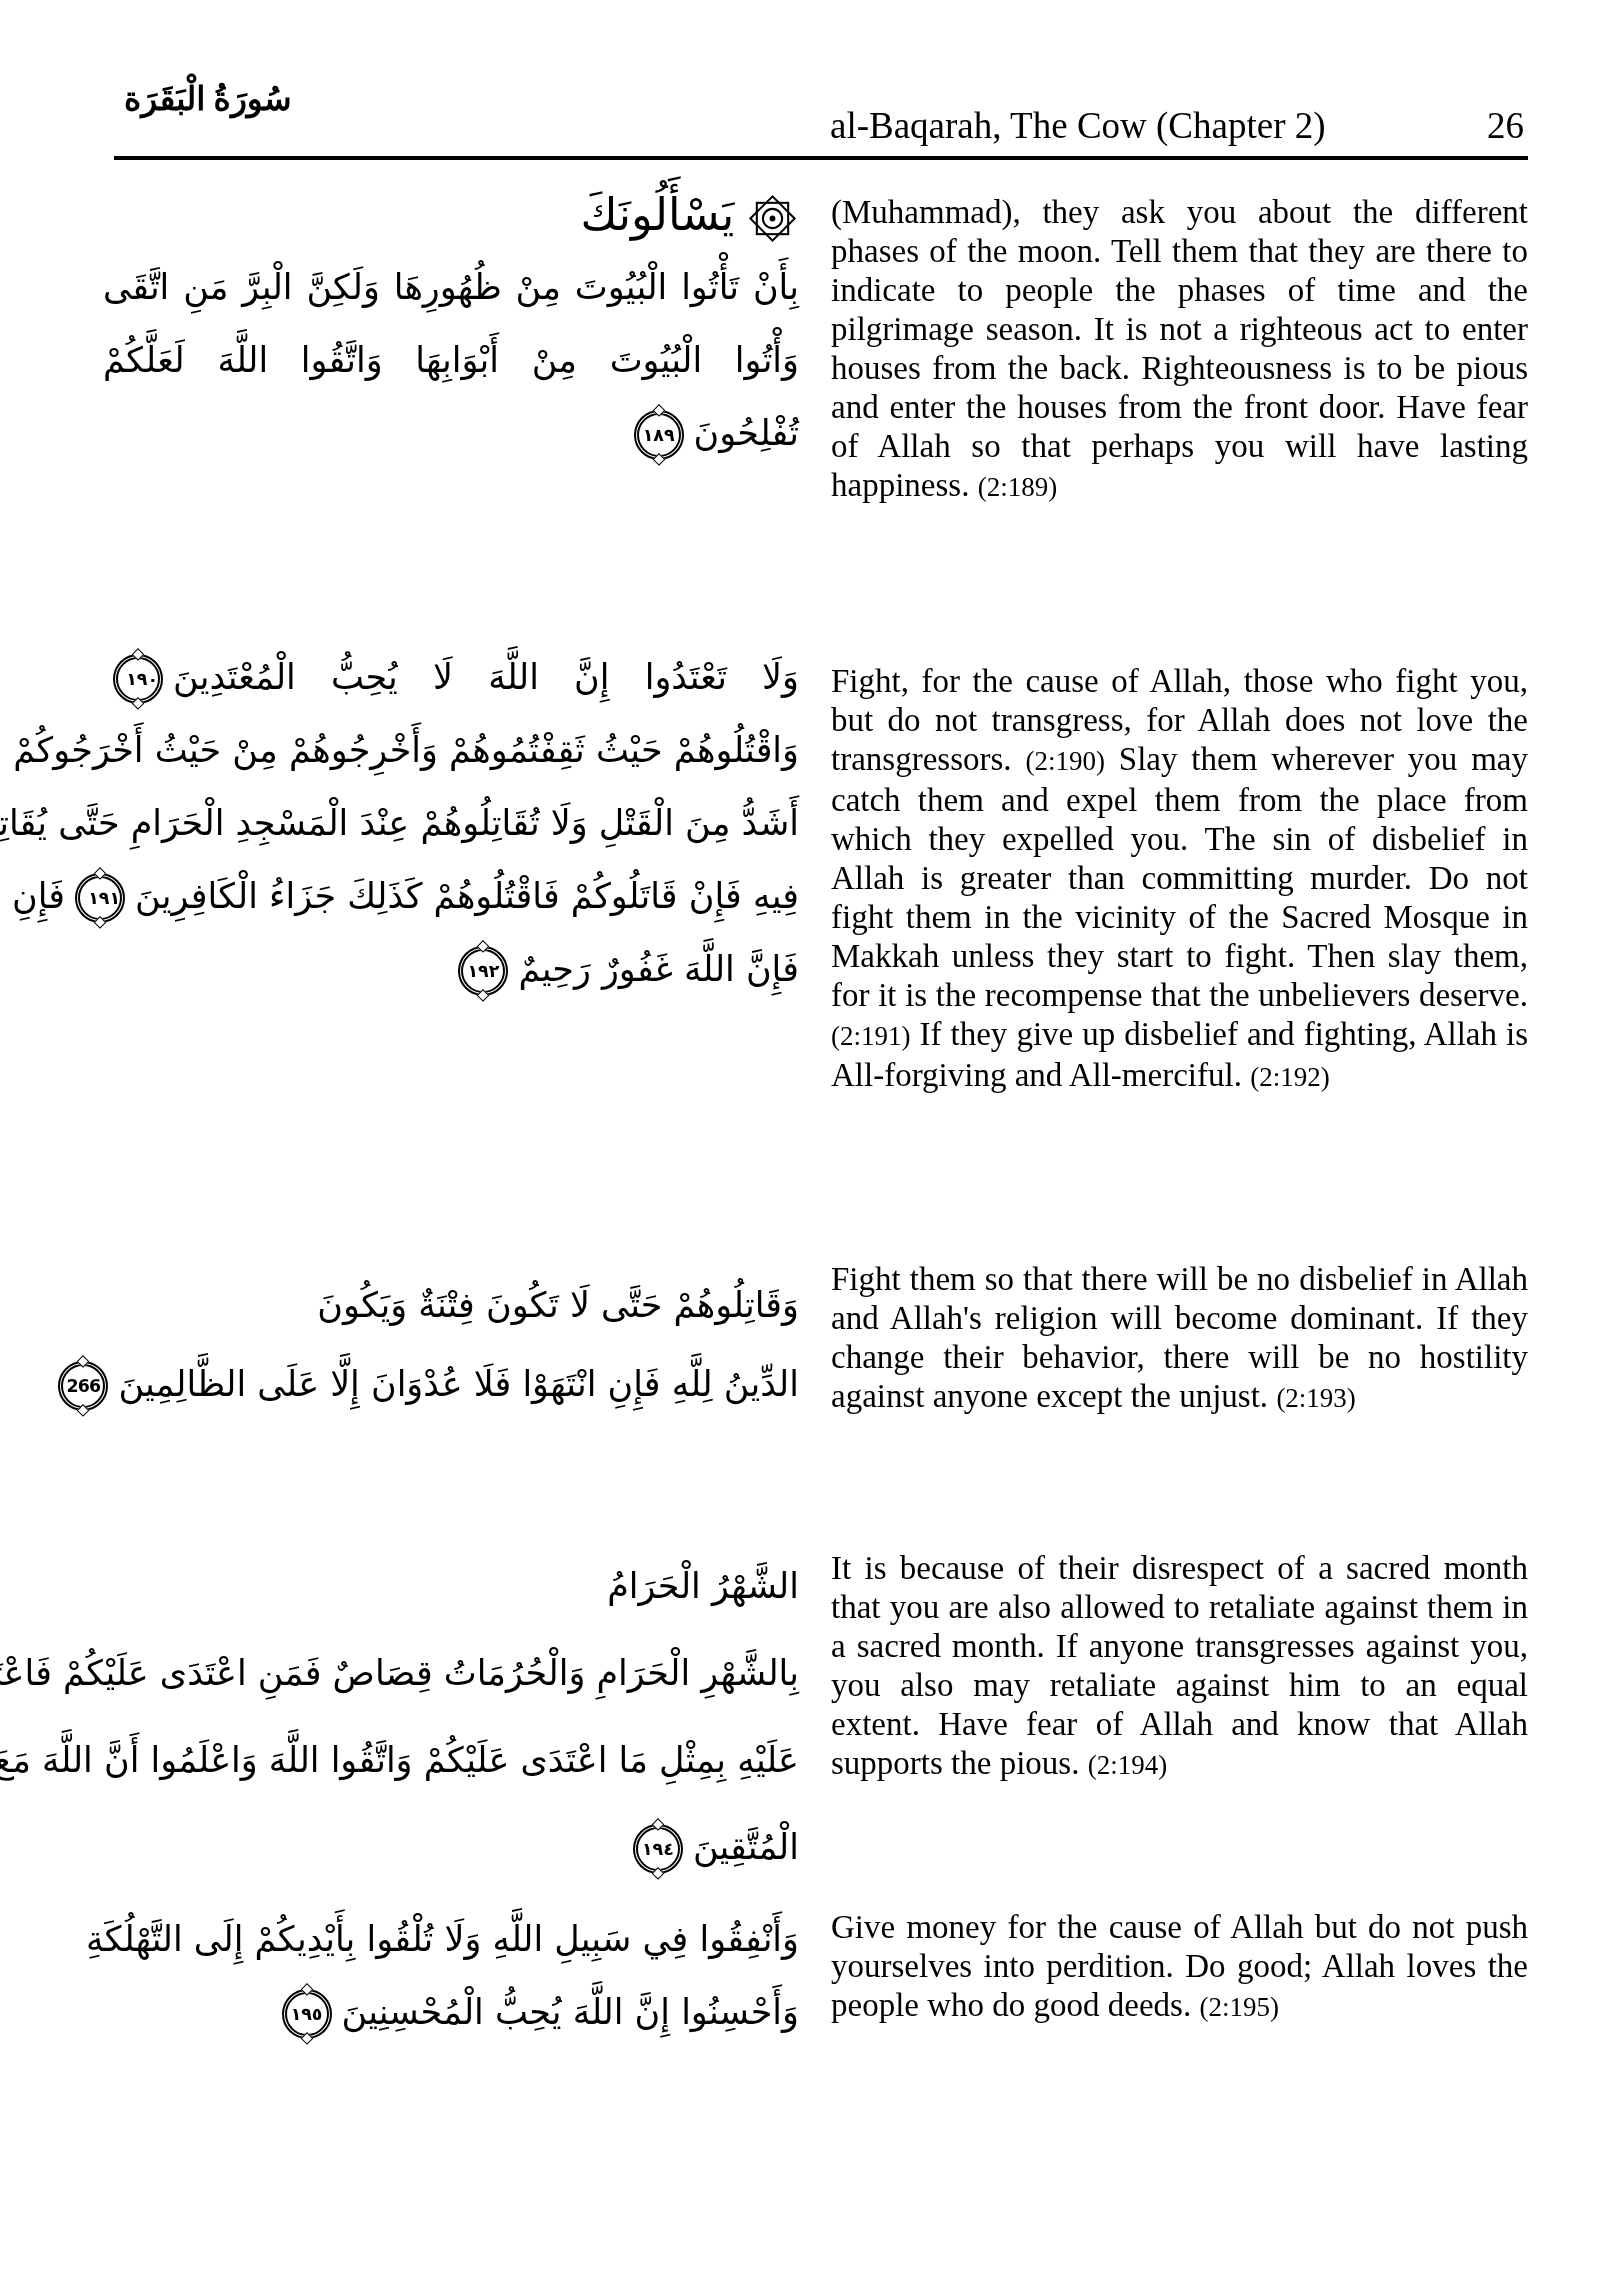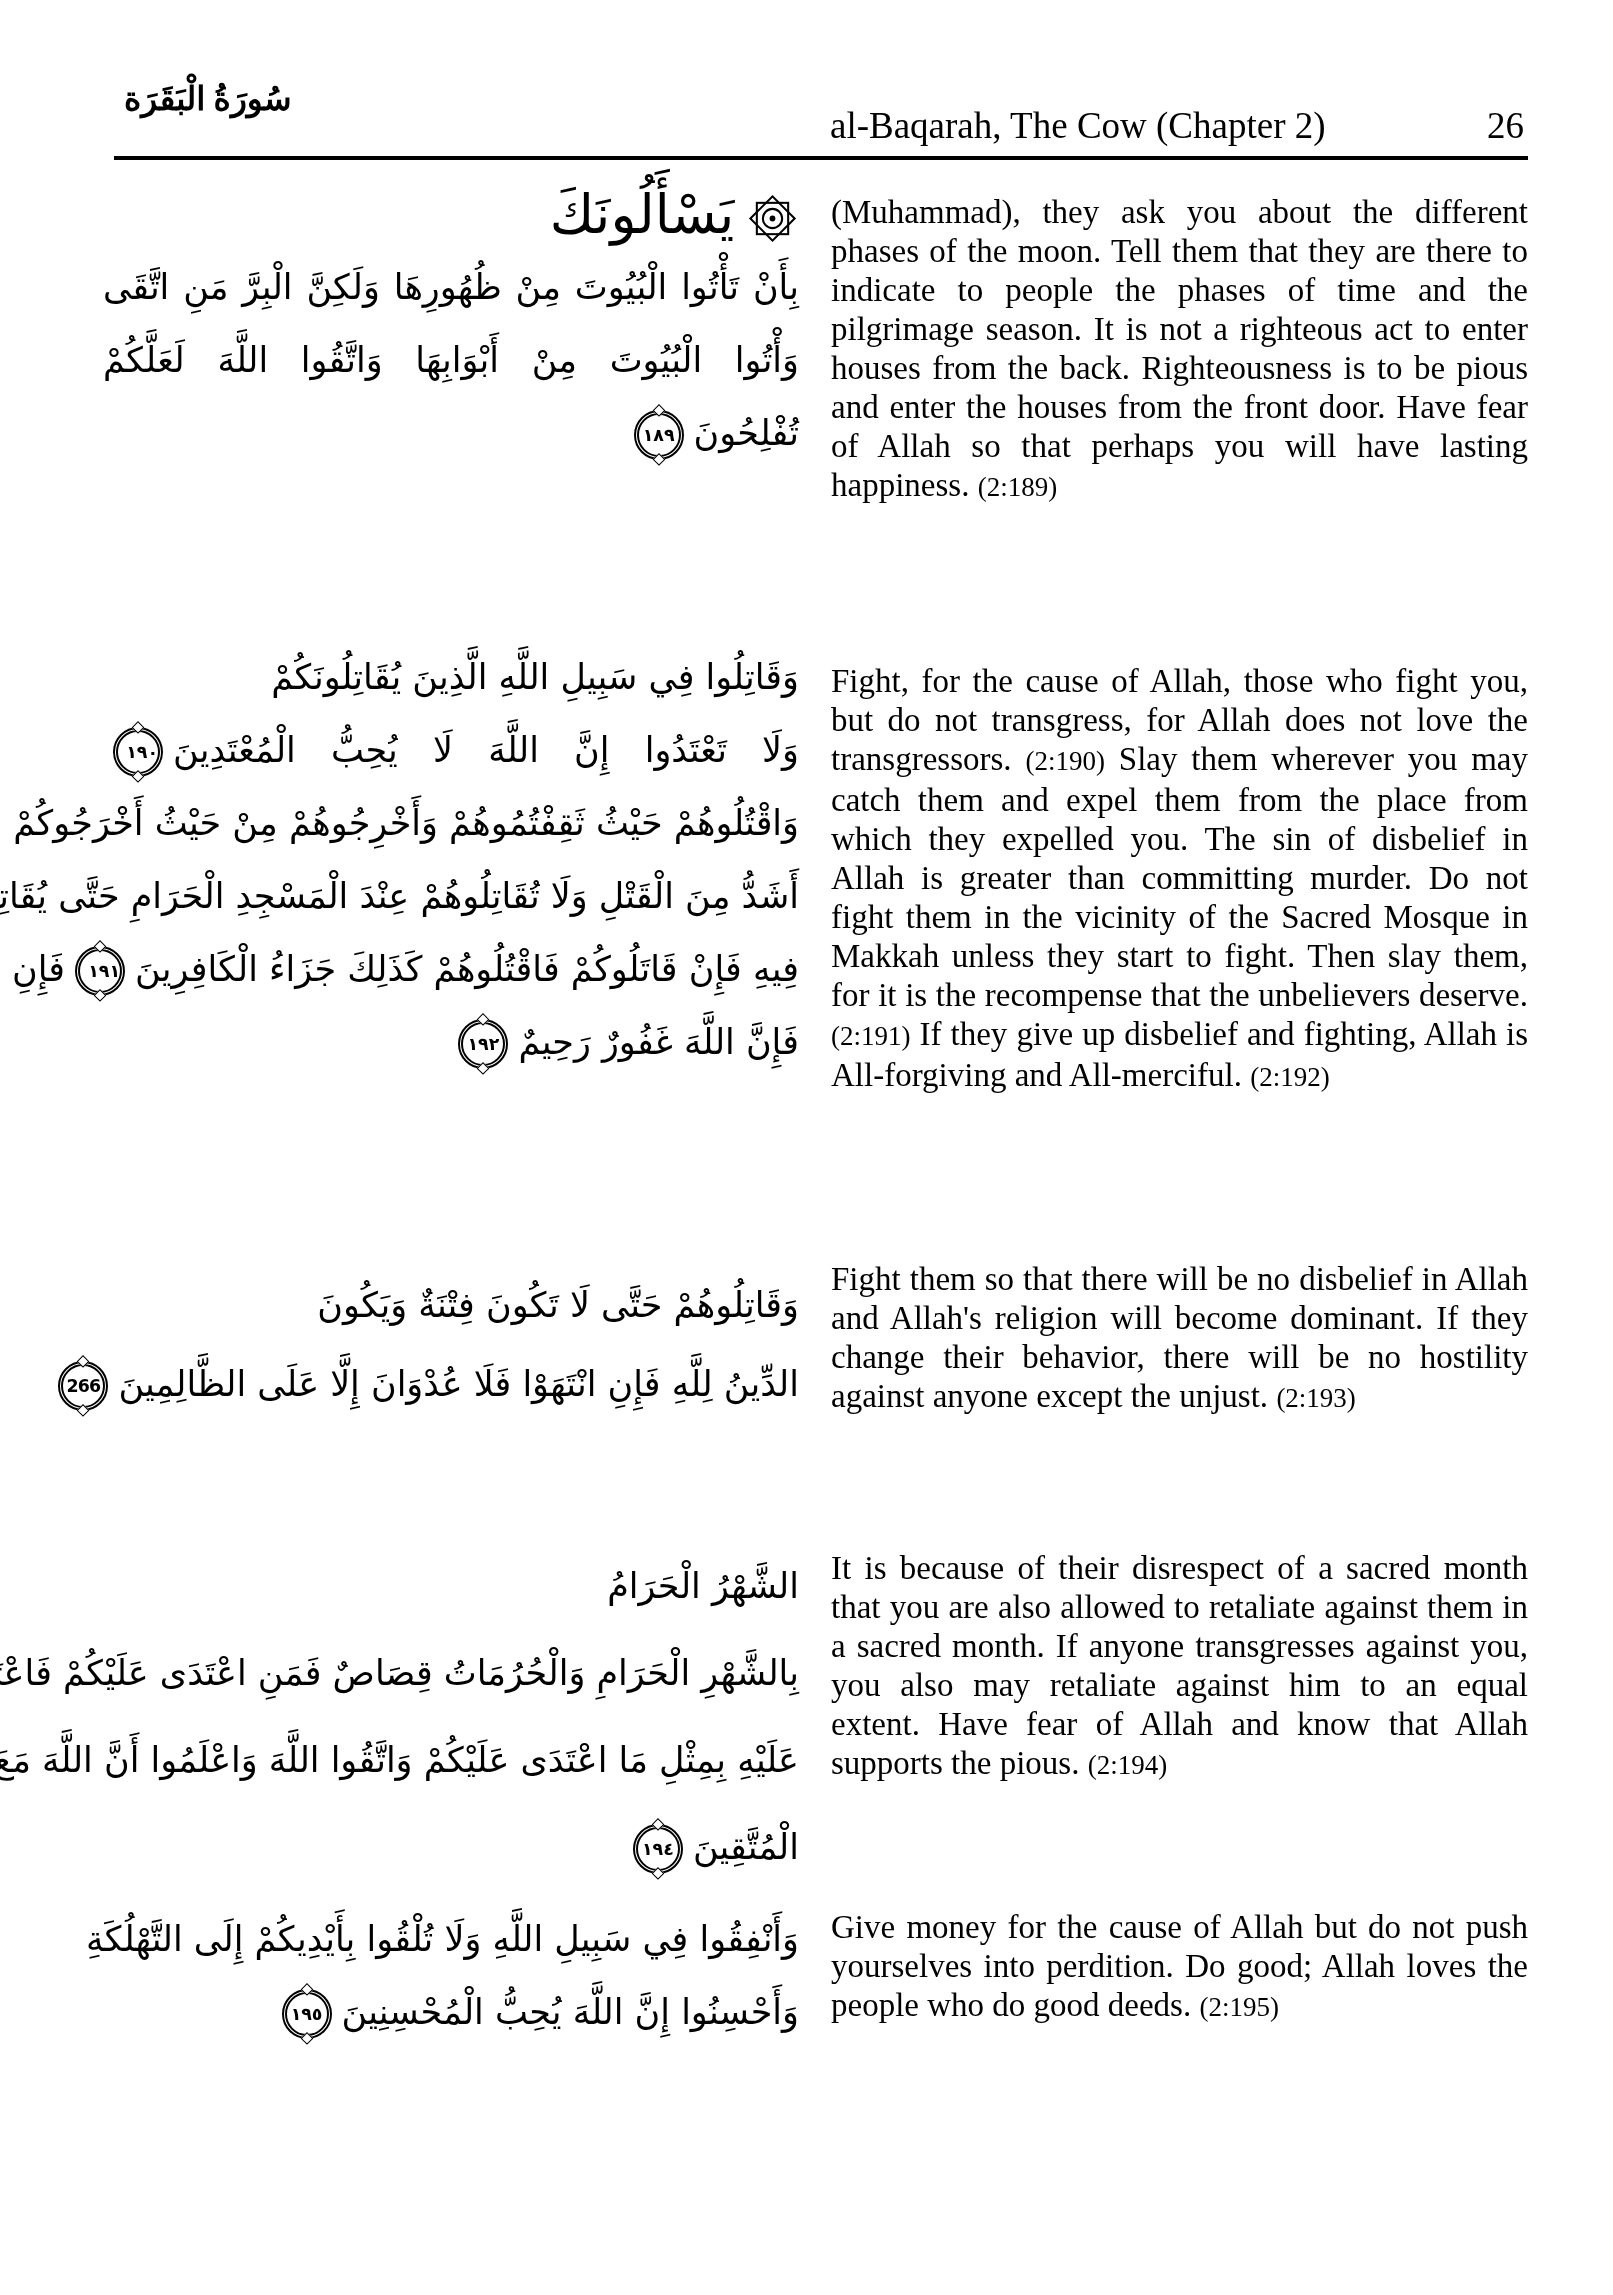--- a/index.html
+++ b/index.html
@@ -34,21 +34,21 @@
   
   .ablock{
     position:absolute;left:0;width:100%;direction:rtl;
     font-family:"DejaVu Sans",sans-serif;
   }
   .aline{
     font-size:35px;line-height:73px;text-align:right;
     white-space:nowrap;
   }
   .aline.full{text-align:justify;text-align-last:justify;}
-  .aline.large{font-size:54px;}
+  .aline.large{font-size:45px;}
   .b1{top:178px}
   .b2{top:641px}
   .b3{top:1266px}
   .b4{top:1543px}
   .b5{top:1903px}
   .b3 .aline{line-height:79px;}
   .b4 .aline{line-height:87px;}
 
   
   .medallion{
@@ -89,21 +89,20 @@
               <rect x="9" y="9" width="26" height="26" fill="none" stroke="#000" stroke-width="1.7"></rect>
               <rect x="9" y="9" width="26" height="26" fill="none" stroke="#000" stroke-width="1.7" transform="rotate(45 22 22)"></rect>
               <circle cx="22" cy="22" r="8" fill="none" stroke="#000" stroke-width="1.7"></circle>
               <circle cx="22" cy="22" r="2.4" fill="#000"></circle>
             </svg></span><span>يَسْأَلُونَكَ</span></div>
         <div class="aline full"><span>بِأَنْ تَأْتُوا الْبُيُوتَ مِنْ ظُهُورِهَا وَلَكِنَّ الْبِرَّ مَنِ اتَّقَى</span></div>
         <div class="aline full"><span>وَأْتُوا الْبُيُوتَ مِنْ أَبْوَابِهَا وَاتَّقُوا اللَّهَ لَعَلَّكُمْ</span></div>
         <div class="aline"><span>تُفْلِحُونَ</span><span class="medallion"><span class="mnum">١٨٩</span></span></div>
       </div>
       <div class="ablock b2">
-        <div class="aline"><span>وَقَاتِلُوا فِي سَبِيلِ اللَّهِ الَّذِينَ يُقَاتِلُونَكُمْ</span></div>
         <div class="aline full"><span>وَلَا تَعْتَدُوا إِنَّ اللَّهَ لَا يُحِبُّ الْمُعْتَدِينَ</span><span class="medallion"><span class="mnum">١٩٠</span></span></div>
         <div class="aline full"><span>وَاقْتُلُوهُمْ حَيْثُ ثَقِفْتُمُوهُمْ وَأَخْرِجُوهُمْ مِنْ حَيْثُ أَخْرَجُوكُمْ وَالْفِتْنَةُ</span></div>
         <div class="aline full"><span>أَشَدُّ مِنَ الْقَتْلِ وَلَا تُقَاتِلُوهُمْ عِنْدَ الْمَسْجِدِ الْحَرَامِ حَتَّى يُقَاتِلُوكُمْ</span></div>
         <div class="aline full"><span>فِيهِ فَإِنْ قَاتَلُوكُمْ فَاقْتُلُوهُمْ كَذَلِكَ جَزَاءُ الْكَافِرِينَ</span><span class="medallion"><span class="mnum">١٩١</span></span><span>فَإِنِ انْتَهَوْا</span></div>
         <div class="aline"><span>فَإِنَّ اللَّهَ غَفُورٌ رَحِيمٌ</span><span class="medallion"><span class="mnum">١٩٢</span></span></div>
       </div>
       <div class="ablock b3">
         <div class="aline"><span>وَقَاتِلُوهُمْ حَتَّى لَا تَكُونَ فِتْنَةٌ وَيَكُونَ</span></div>
         <div class="aline"><span>الدِّينُ لِلَّهِ فَإِنِ انْتَهَوْا فَلَا عُدْوَانَ إِلَّا عَلَى الظَّالِمِينَ</span><span class="medallion"><span class="mnum">266</span></span></div>
       </div>

